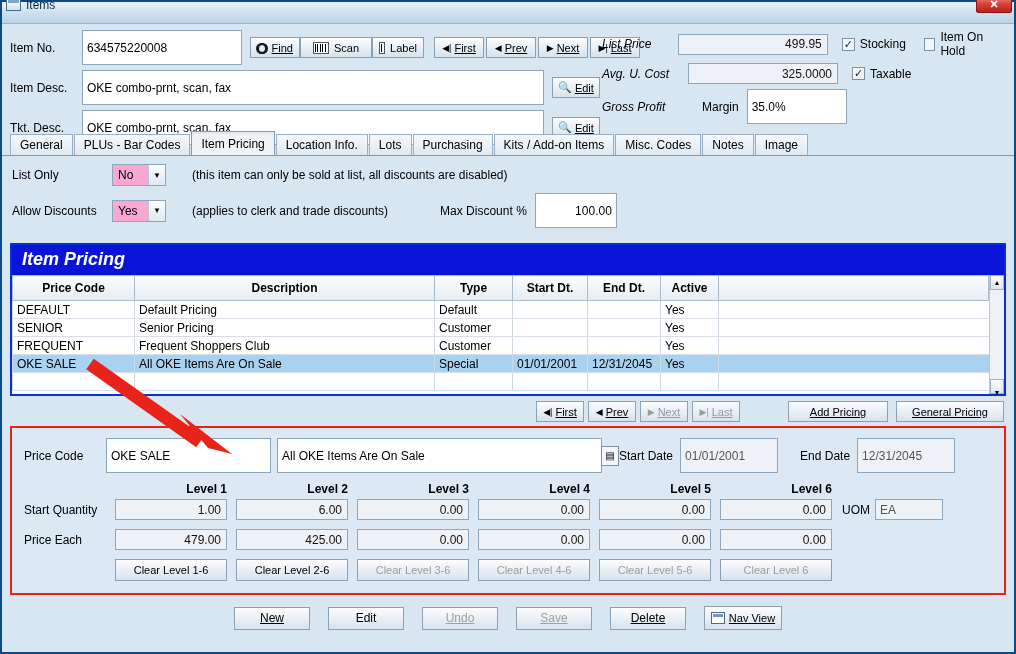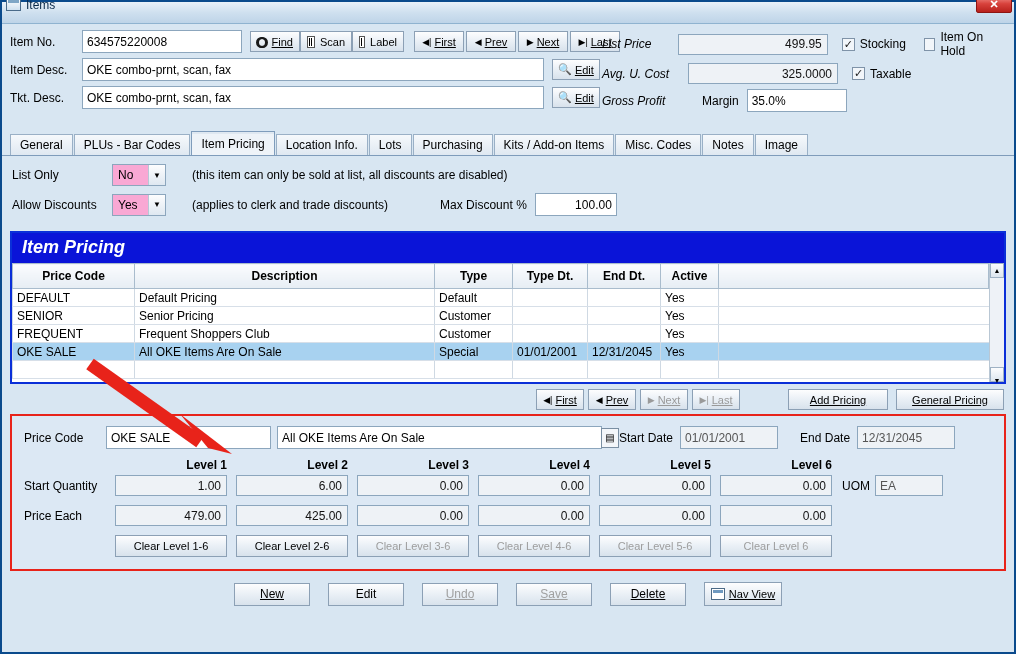--- a/index.html
+++ b/index.html
@@ -52,21 +52,21 @@
     padding:6px 8px 2px 8px;
     position:relative;
     height:108px;
   }
   .row { display:flex; align-items:center; margin-bottom:5px; }
   .lbl { font-size:12px; }
   .w90 { width:72px; }
   input.txt {
     font-family:"Liberation Sans", sans-serif;
     font-size:12px;
-    height:23px;
+    height:35px;
     border:1px solid #8ca6bd;
     background:#fff;
     padding:1px 4px;
     color:#000;
   }
   .btn {
     height:21px;
     border:1px solid #8ca0b5;
     background:linear-gradient(to bottom,#fdfdfe 0%,#eaf0f6 48%,#d8e2ec 100%);
     font-size:11px;
@@ -302,21 +302,21 @@
   <div class="header">
 
     <div class="row">
       <span class="lbl w90">Item No.</span>
       <input class="txt" style="width: 160px;" value="634575220008">
       <div style="display:flex;gap:0;margin-left:8px">
         <div class="btn" style="width:50px">
           <span class="ico-glasses"></span>
             <u>Find</u>
         </div>
-        <div class="btn" style="width:52px">
+        <div class="btn" style="width:72px">
           <span class="ico-box bin"></span>
             <span>Scan</span>
         </div>
         <div class="btn" style="width:52px">
           <span class="ico-box bin"></span>
             <span>Label</span>
         </div>
       </div>
       <div style="display:flex;gap:2px;margin-left:10px">
         <div class="btn nav-btn">
@@ -422,21 +422,21 @@
   <div class="grid-wrap">
     <div class="grid-title">Item Pricing</div>
     <div style="display:flex">
       <div style="flex:1">
         <table class="grid">
           <thead>
             <tr>
               <th style="width:122px">Price Code</th>
               <th style="width:300px">Description</th>
               <th style="width:78px">Type</th>
-              <th style="width:75px">Type Dt.</th>
+              <th style="width:75px">Start Dt.</th>
               <th style="width:73px">End Dt.</th>
               <th style="width:58px">Active</th>
               <th></th>
             </tr>
           </thead>
           <tbody>
             <tr>
               <td>DEFAULT</td>
               <td>Default Pricing</td>
               <td>Default</td>

